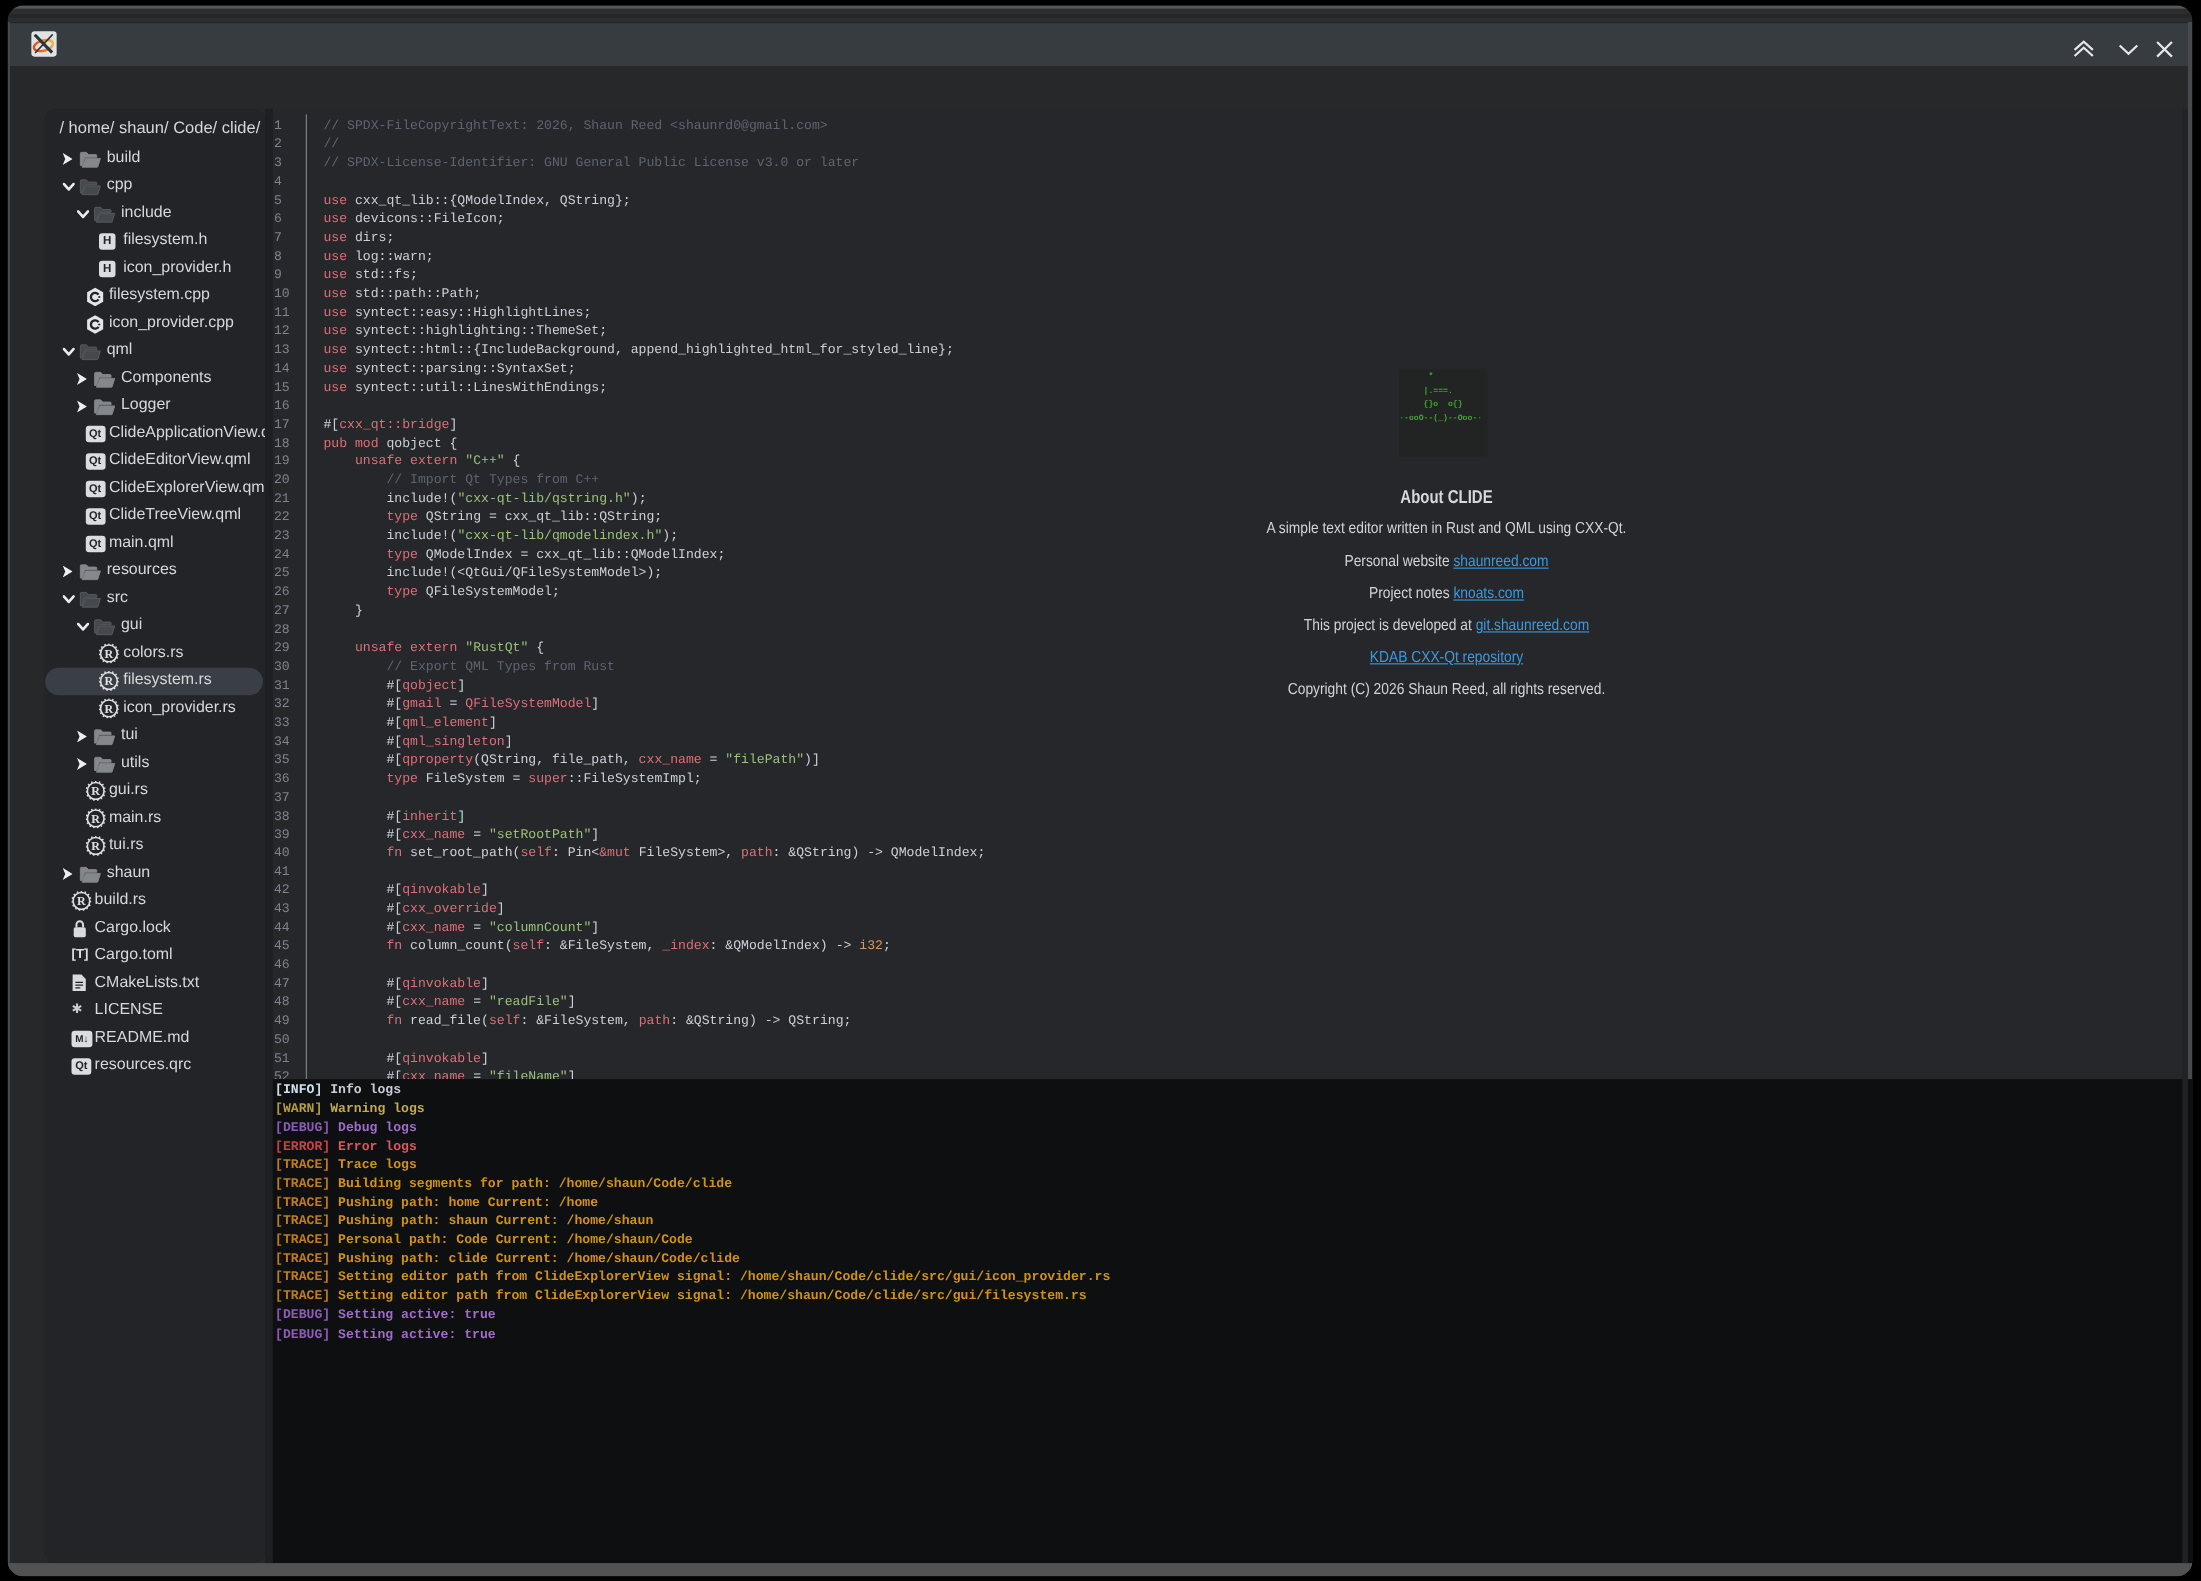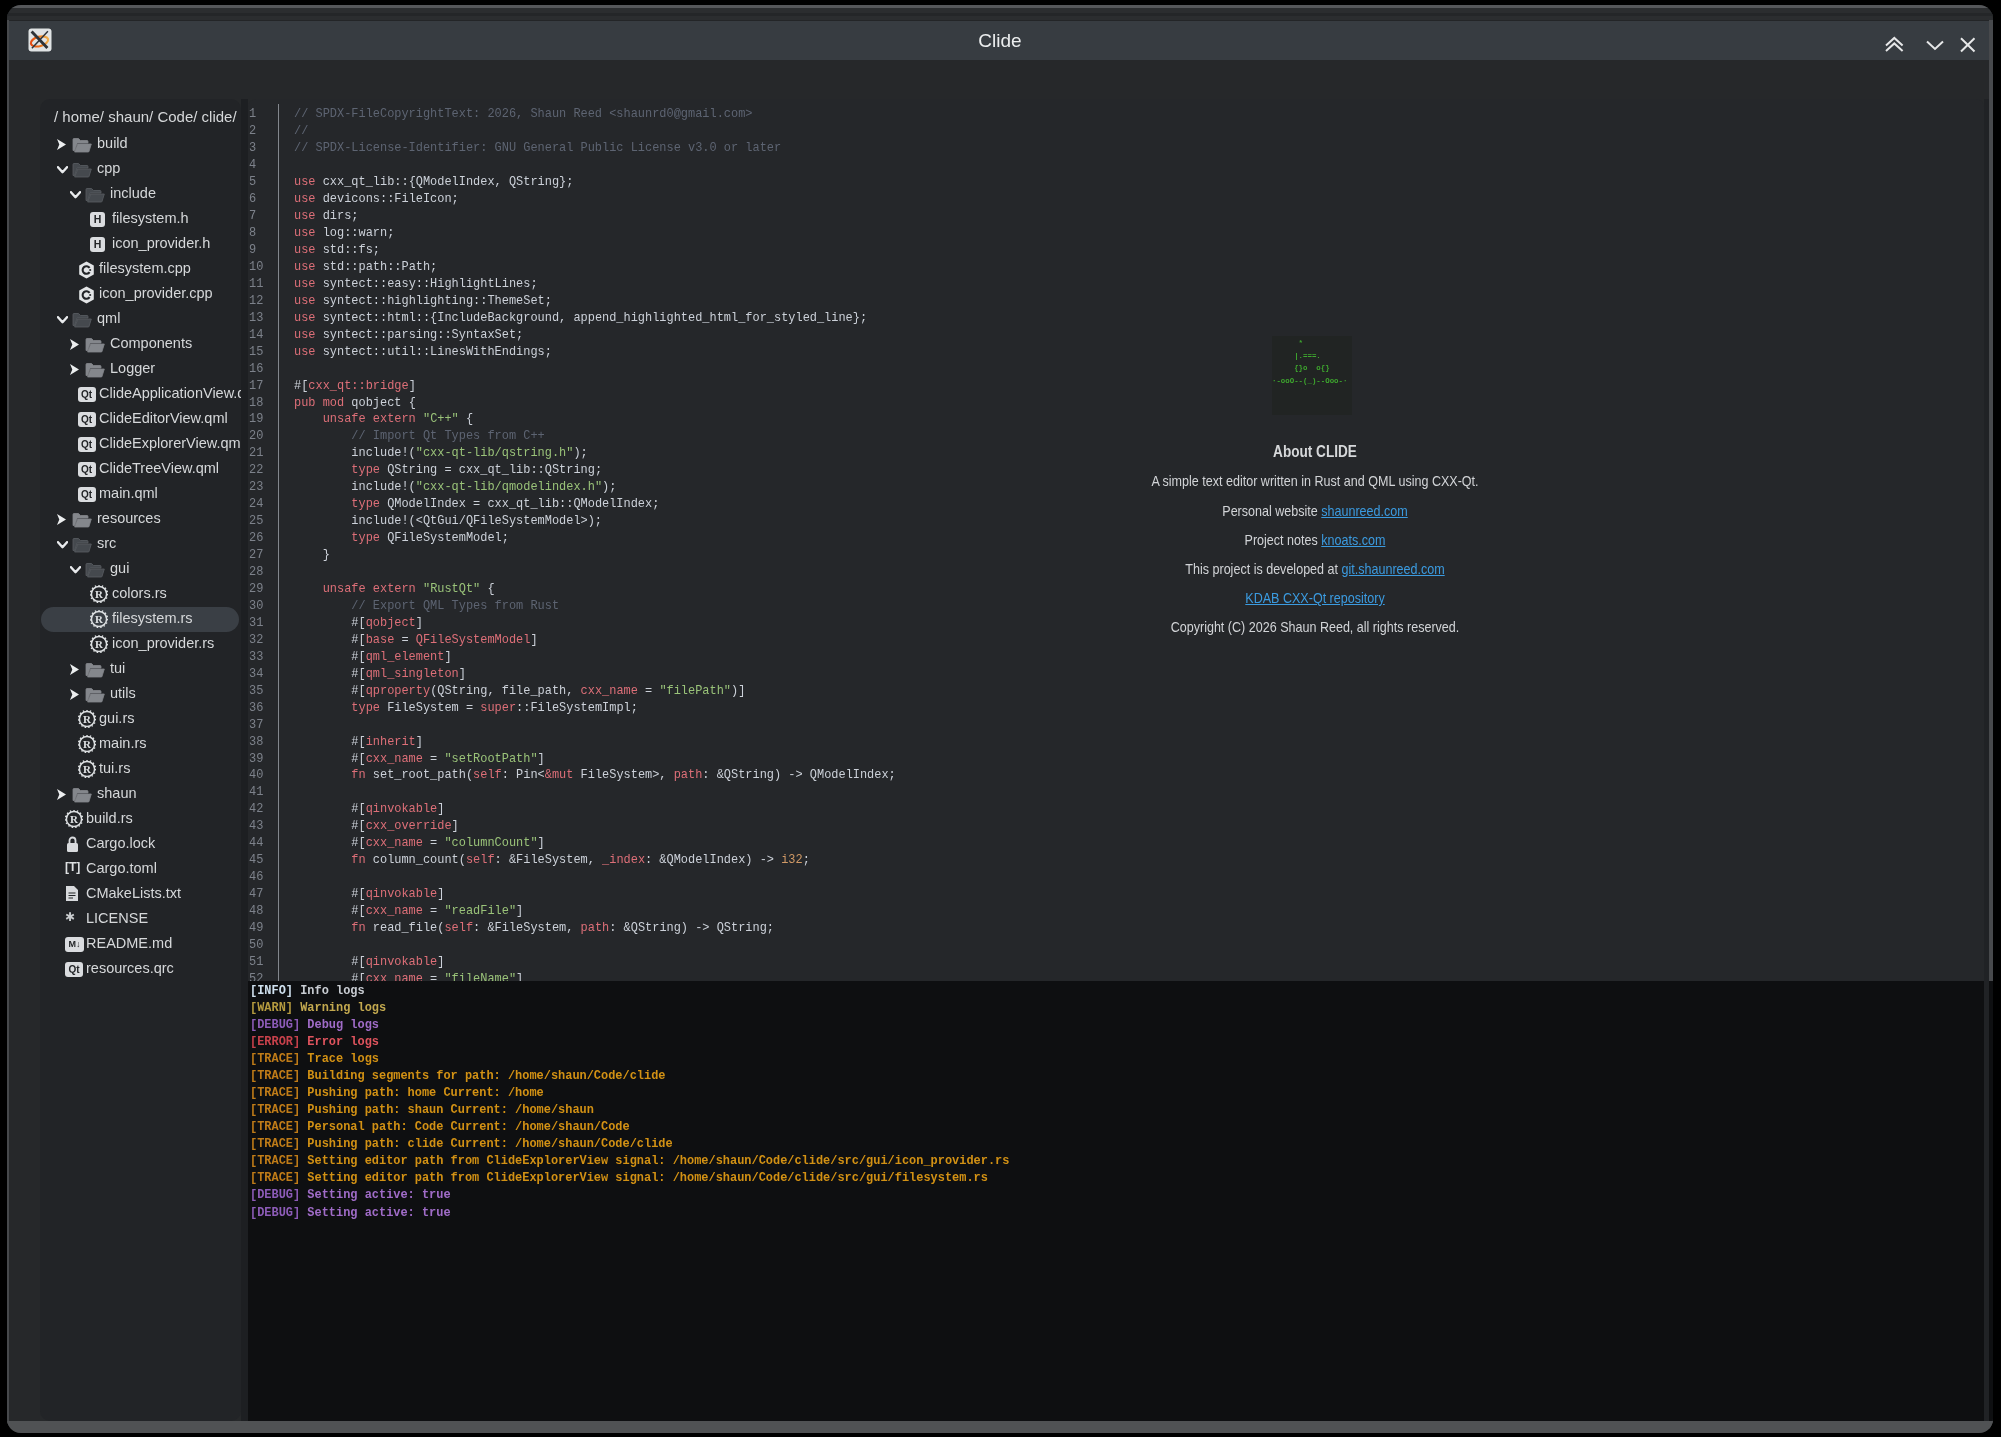--- a/index.html
+++ b/index.html
@@ -55,21 +55,20 @@
 .ab a { color:#3b9be0; }
 #abhead { font-size:17px; font-weight:bold; color:#d6d8da; transform:scaleX(0.8); }
 </style>
 </head>
 <body>
 <div id="win">
   <div id="tophl"></div>
   <div id="topband"></div>
   <div id="topline"></div>
   <div id="titlebar"></div>
-  <div id="title">Clide</div>
   <svg id="appicon" viewBox="0 0 24 24">
     <defs>
         <linearGradient id="xg" x1="0" y1="0" x2="1" y2="0">
       <stop offset="0" stop-color="#e44b14"></stop>
           <stop offset="0.55" stop-color="#ee7a1e"></stop>
           <stop offset="1" stop-color="#f2b14e"></stop>
     </linearGradient>
       </defs>
     <rect x="0.5" y="0.5" width="23" height="23" rx="3" fill="#e0e3e4"></rect>
     <ellipse cx="11.5" cy="13.4" rx="8.9" ry="4.7" fill="none" stroke="url(#xg)" stroke-width="2.2" transform="rotate(-15 11.5 13.4)"></ellipse>
@@ -419,21 +418,21 @@
         <span class="kw">type</span> QString = cxx_qt_lib::QString;
         include!(<span class="st">"cxx-qt-lib/qmodelindex.h"</span>);
         <span class="kw">type</span> QModelIndex = cxx_qt_lib::QModelIndex;
         include!(&lt;QtGui/QFileSystemModel&gt;);
         <span class="kw">type</span> QFileSystemModel;
     }
 
     <span class="kw">unsafe extern</span> <span class="st">"RustQt"</span> {
         <span class="cm">// Export QML Types from Rust</span>
         #[<span class="kw">qobject</span>]
-        #[<span class="kw">base</span> = <span class="kw">QFileSystemModel</span>]
+        #[<span class="kw">gmail</span> = <span class="kw">QFileSystemModel</span>]
         #[<span class="kw">qml_element</span>]
         #[<span class="kw">qml_singleton</span>]
         #[<span class="kw">qproperty</span>(QString, file_path, <span class="kw">cxx_name</span> = <span class="st">"filePath"</span>)]
         <span class="kw">type</span> FileSystem = <span class="kw">super</span>::FileSystemImpl;
 
         #[<span class="kw">inherit</span>]
         #[<span class="kw">cxx_name</span> = <span class="st">"setRootPath"</span>]
         <span class="kw">fn</span> set_root_path(<span class="kw">self</span>: Pin&lt;<span class="kw">&amp;mut</span> FileSystem&gt;, <span class="kw">path</span>: &amp;QString) -&gt; QModelIndex;
 
         #[<span class="kw">qinvokable</span>]

